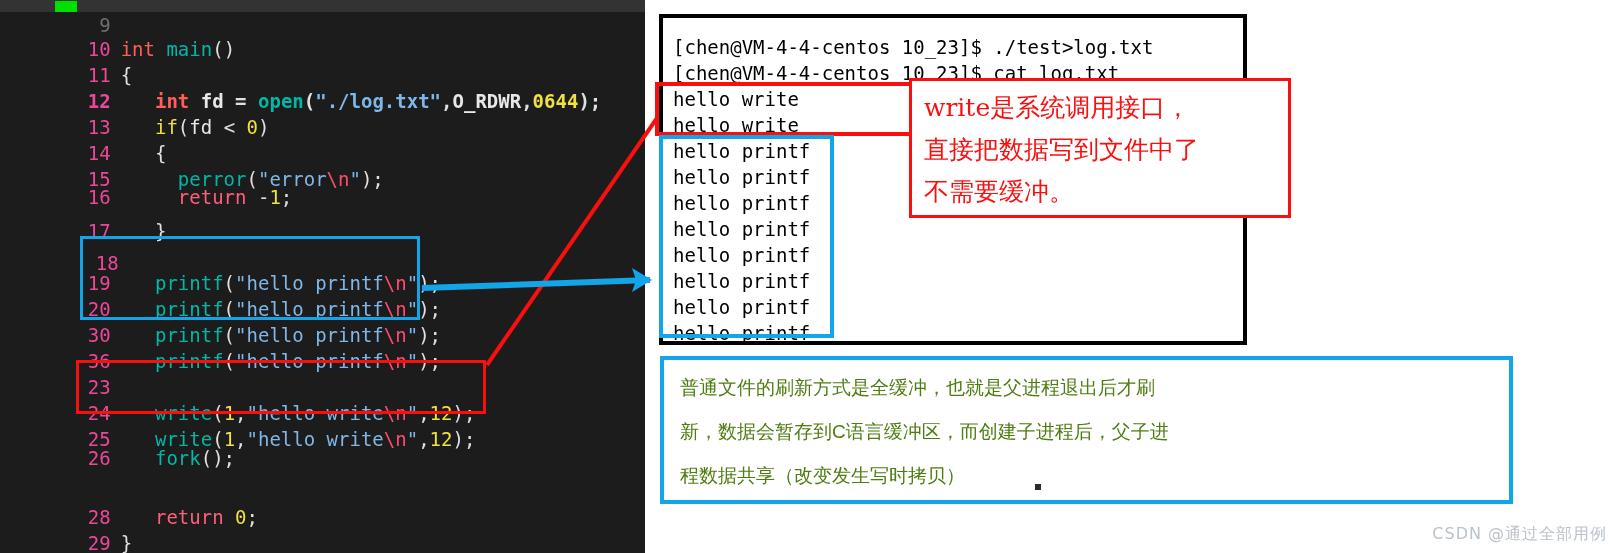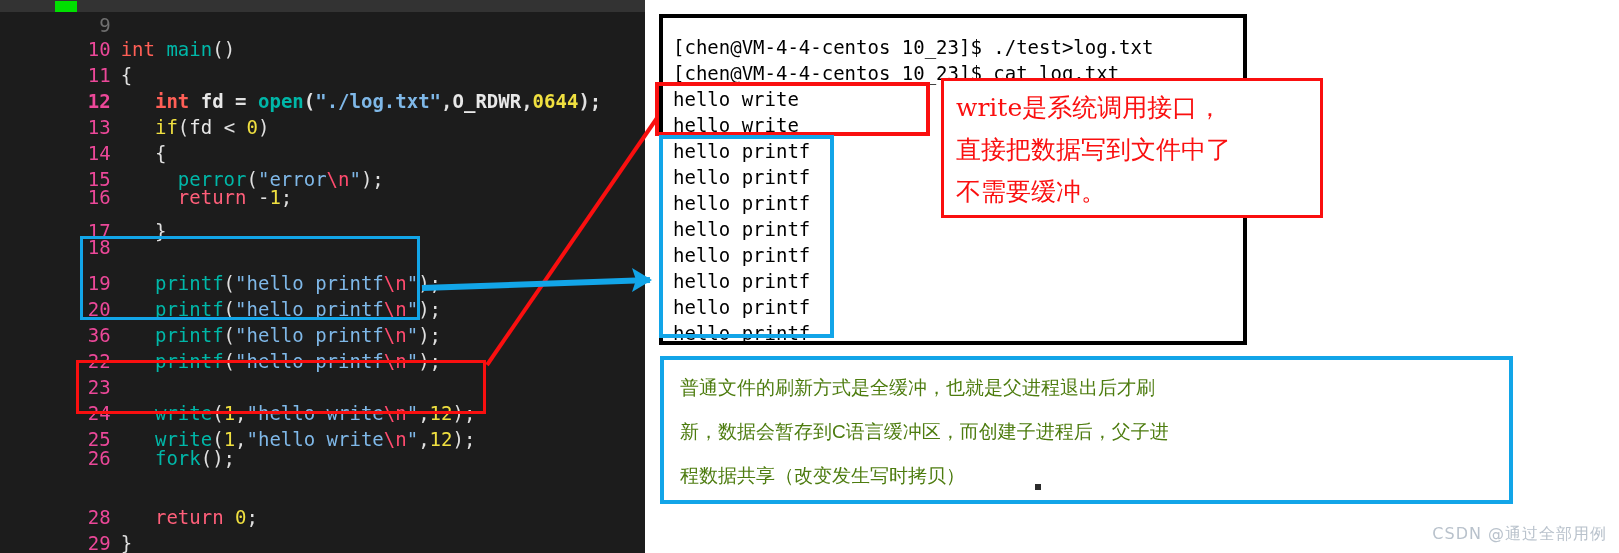--- a/index.html
+++ b/index.html
@@ -72,21 +72,21 @@
     position:absolute; left:655px; top:82px; width:275px; height:54px;
     border:4px solid #fa0f0f;
   }
   #term-box-printf {
     position:absolute; left:659px; top:135px; width:175px; height:203px;
     border:4px solid #12a5e8;
   }
 
   
   #note-red {
-    position:absolute; left:941px; top:78px; width:382px; height:140px;
+    position:absolute; left:909px; top:78px; width:382px; height:140px;
     border:3px solid #fa0f0f; background:#ffffff;
     padding:6px 10px 0 12px;
   }
   #note-red .ntxt {
     font-family:"DejaVu Serif","Liberation Serif",serif;
     font-size:25px; line-height:42px; color:#fa0f0f;
     white-space:pre-line;
   }
   #note-blue {
     position:absolute; left:660px; top:356px; width:853px; height:148px;
@@ -140,34 +140,34 @@
     </div>
     <div class="code-line" style="top:140px;">
       <span class="lnum">15</span><span class="ctext">     <span class="fn">perror</span><span class="punc">(</span><span class="str">"error</span><span class="esc">\n</span><span class="str">"</span><span class="punc">);</span></span>
     </div>
     <div class="code-line" style="top:158px;">
       <span class="lnum">16</span><span class="ctext">     <span class="ret">return</span> <span class="punc">-</span><span class="num">1</span><span class="punc">;</span></span>
     </div>
     <div class="code-line" style="top:192px;">
       <span class="lnum">17</span><span class="ctext">   <span class="punc">}</span></span>
     </div>
-    <div class="code-line" style="top:208px;">
+    <div class="code-line" style="top:224px;padding-left:8px;">
       <span class="lnum">18</span><span class="ctext"></span>
     </div>
     <div class="code-line" style="top:244px;">
       <span class="lnum">19</span><span class="ctext">   <span class="fn">printf</span><span class="punc">(</span><span class="str">"hello printf</span><span class="esc">\n</span><span class="str">"</span><span class="punc">);</span></span>
     </div>
     <div class="code-line" style="top:270px;">
       <span class="lnum">20</span><span class="ctext">   <span class="fn">printf</span><span class="punc">(</span><span class="str">"hello printf</span><span class="esc">\n</span><span class="str">"</span><span class="punc">);</span></span>
     </div>
     <div class="code-line" style="top:296px;">
+      <span class="lnum">30</span><span class="ctext">   <span class="fn">printf</span><span class="punc">(</span><span class="str">"hello printf</span><span class="esc">\n</span><span class="str">"</span><span class="punc">);</span></span>
+    </div>
+    <div class="code-line" style="top:322px;">
       <span class="lnum">36</span><span class="ctext">   <span class="fn">printf</span><span class="punc">(</span><span class="str">"hello printf</span><span class="esc">\n</span><span class="str">"</span><span class="punc">);</span></span>
-    </div>
-    <div class="code-line" style="top:322px;">
-      <span class="lnum">22</span><span class="ctext">   <span class="fn">printf</span><span class="punc">(</span><span class="str">"hello printf</span><span class="esc">\n</span><span class="str">"</span><span class="punc">);</span></span>
     </div>
     <div class="code-line" style="top:348px;">
       <span class="lnum">23</span><span class="ctext"></span>
     </div>
     <div class="code-line" style="top:374px;">
       <span class="lnum">24</span><span class="ctext">   <span class="fn">write</span><span class="punc">(</span><span class="num">1</span><span class="punc">,</span><span class="str">"hello write</span><span class="esc">\n</span><span class="str">"</span><span class="punc">,</span><span class="num">12</span><span class="punc">);</span></span>
     </div>
     <div class="code-line" style="top:400px;">
       <span class="lnum">25</span><span class="ctext">   <span class="fn">write</span><span class="punc">(</span><span class="num">1</span><span class="punc">,</span><span class="str">"hello write</span><span class="esc">\n</span><span class="str">"</span><span class="punc">,</span><span class="num">12</span><span class="punc">);</span></span>
     </div>

